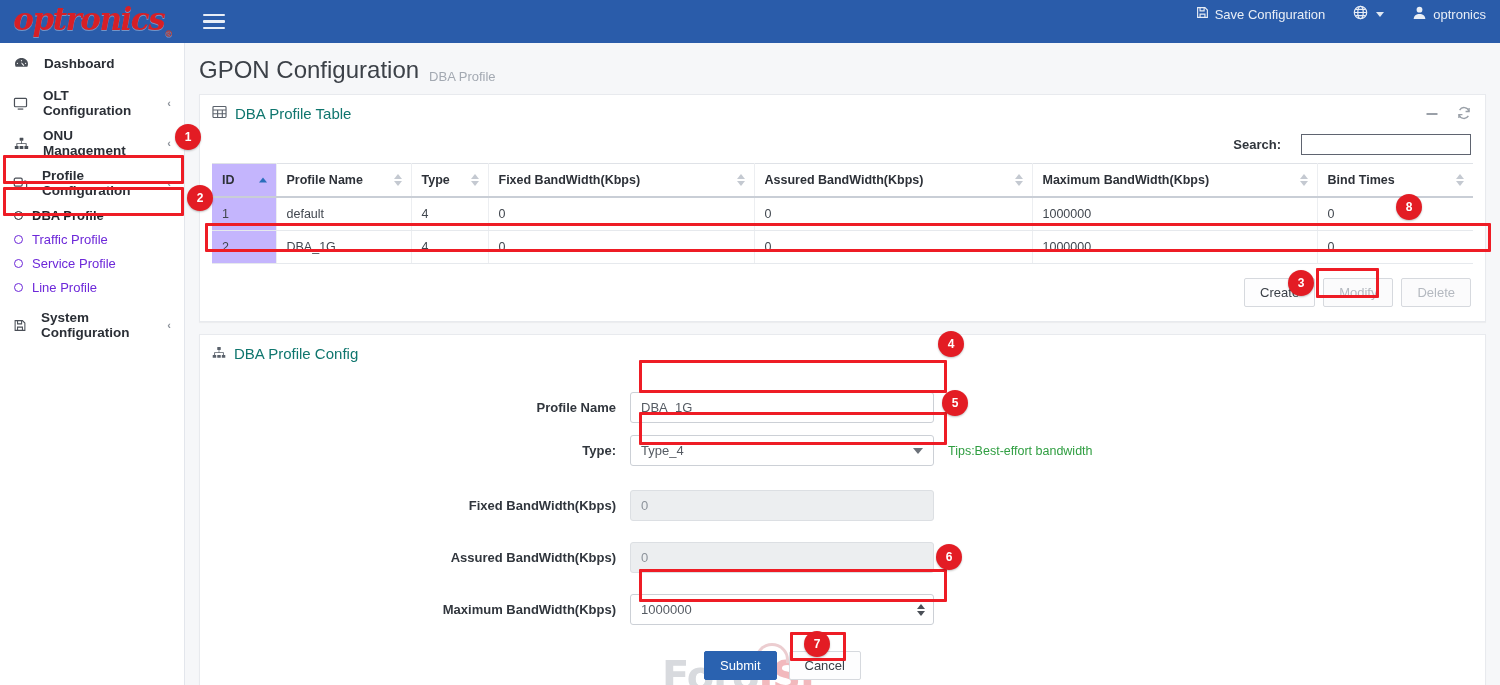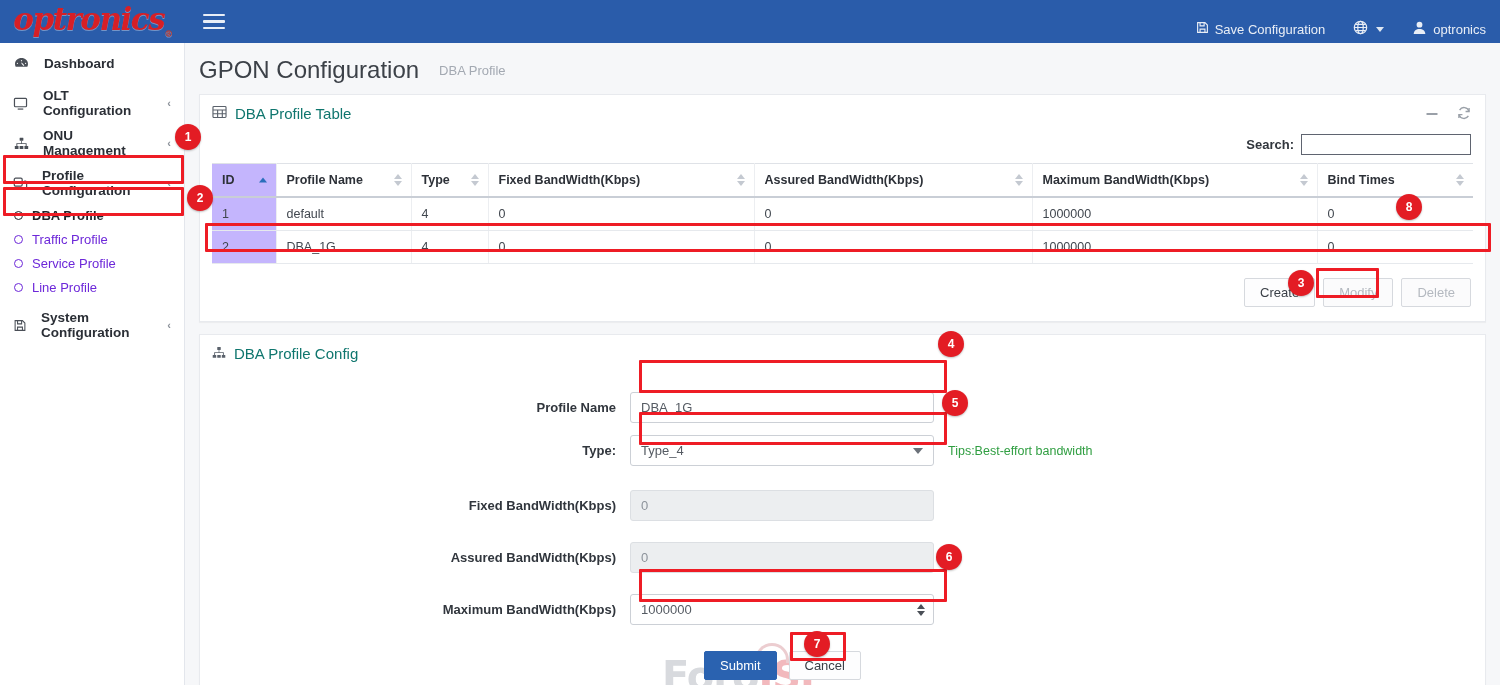--- a/index.html
+++ b/index.html
@@ -35,21 +35,21 @@
     line-height: 1;
   }
   .brand-reg { font-size: 9px; vertical-align: sub; color: #c0392b; font-style: normal; }
   .hamburger {
     margin-left: 18px; width: 22px; height: 20px;
     display: flex; flex-direction: column; justify-content: center; gap: 4px;
     cursor: pointer;
   }
   .hamburger span { display: block; height: 2.5px; background: #e8eef7; border-radius: 1px; }
   .topbar-right {
-    margin-left: auto; display: flex; align-items: flex-start;
+    margin-left: auto; display: flex; align-items: flex-end;
     height: 28px; color: #e9eef6; font-size: 13px;
   }
   .tb-item {
     display: flex; align-items: center; gap: 6px;
     padding: 0 14px; height: 43px; cursor: pointer; white-space: nowrap;
   }
   .caret-down {
     width: 0; height: 0; border-left: 4px solid transparent;
     border-right: 4px solid transparent; border-top: 5px solid #dfe7f2;
     margin-left: 2px;
@@ -89,21 +89,21 @@
 
   
   .content {
     position: absolute; top: 43px; left: 185px;
     width: 1315px; height: 642px;
     background: #f6f7f9;
     overflow: hidden;
   }
   .page-head {
     padding: 13px 16px 10px 14px;
-    display: flex; align-items: center; gap: 20px;
+    display: flex; align-items: flex-end; gap: 10px;
   }
   .page-title { font-size: 24px; color: #3c4148; font-weight: normal; }
   .page-sub { font-size: 13px; color: #a3a9b2; }
 
   .panel {
     background: #fff;
     margin: 0 14px 12px 14px;
     border: 1px solid #e8eaee;
     border-top: 1px solid #e8eaee;
     box-shadow: 0 1px 1px rgba(0,0,0,.04);
@@ -114,21 +114,21 @@
     font-size: 15px; color: #0f766e;
   }
   .panel-head .ph-ico { margin-right: 8px; font-size: 14px; color: #5a616b; }
   .panel-tools { margin-left: auto; display: flex; align-items: center; gap: 18px; }
   .tool-btn { color: #9aa0a8; cursor: pointer; font-size: 14px; line-height: 1; }
   .panel-body { padding: 0 12px 10px 12px; }
 
   
   .search-row {
     display: flex; justify-content: flex-end; align-items: center;
-    padding: 4px 2px 8px 0; gap: 7px;
+    padding: 4px 2px 8px 0; gap: 20px;
   }
   .search-label { font-size: 13px; font-weight: bold; color: #31363d; }
   .search-input {
     width: 170px; height: 21px;
     border: 1.5px solid #5f6470; background: #fff;
     font-size: 12px; padding: 0 4px; outline: none;
     font-family: "Liberation Sans", sans-serif;
   }
 
   

